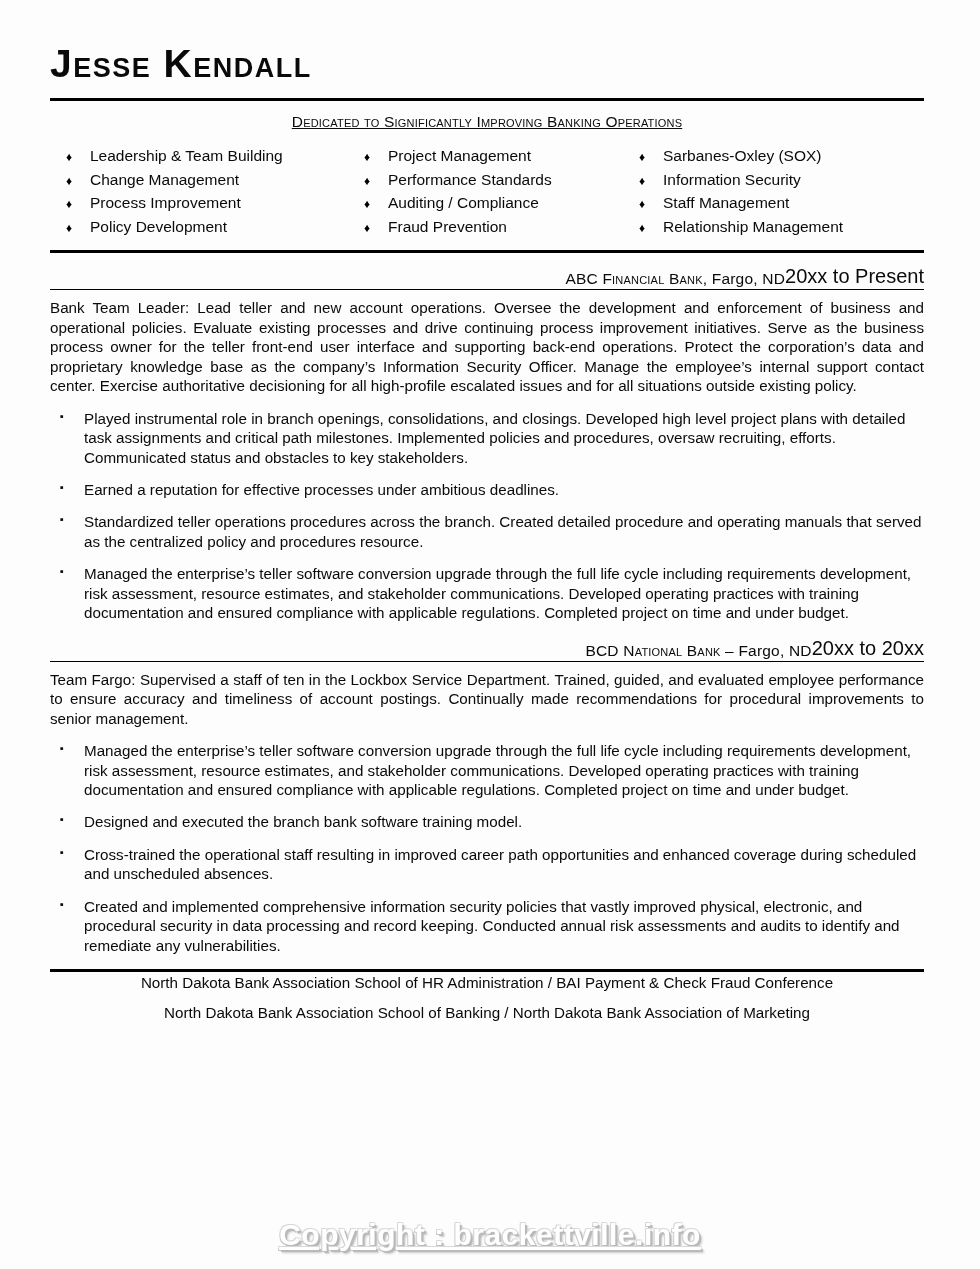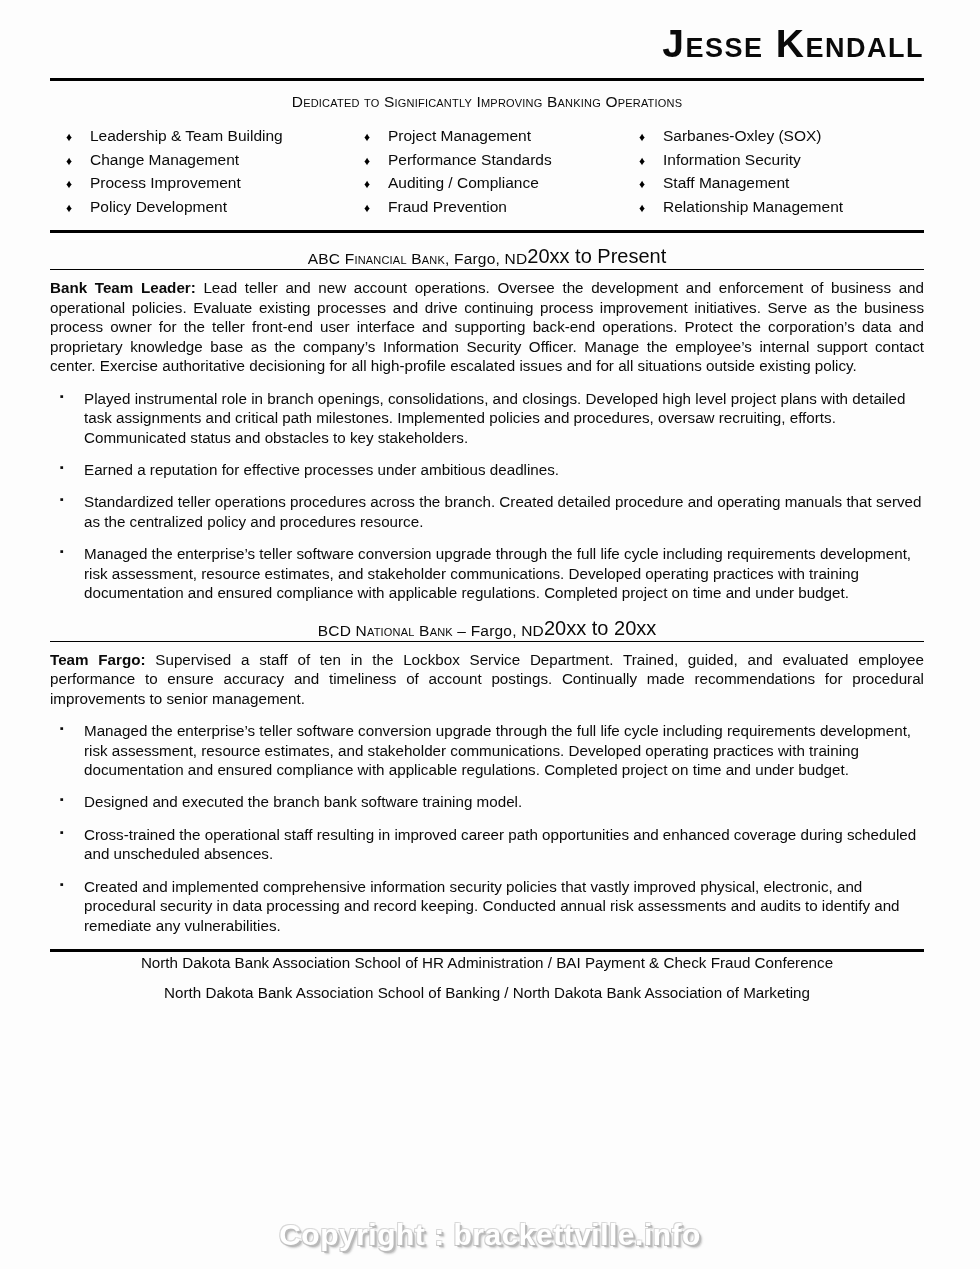--- a/index.html
+++ b/index.html
@@ -26,26 +26,26 @@
   }
   .inner {
     position: absolute;
     left: 50px;
     top: 0;
     width: 874px;
   }
 
   
   .name {
-    text-align: right;
+    text-align: left;
     font-size: 39px;
     font-weight: bold;
     font-variant: small-caps;
     letter-spacing: 1.5px;
-    margin-top: 24px;
+    margin-top: 44px;
     line-height: 1.0;
   }
   .contact {
     text-align: center;
     font-size: 15.5px;
     margin-top: 13px;
     letter-spacing: 0.1px;
   }
 
   
@@ -64,20 +64,21 @@
     font-weight: bold;
     font-variant: small-caps;
     letter-spacing: 0.3px;
   }
   .sec-sub {
     text-align: center;
     font-size: 15.5px;
     font-variant: small-caps;
     letter-spacing: 0.2px;
     margin-top: 4px;
+    text-decoration: underline;
   }
 
   
   .strengths {
     display: flex;
     margin-top: 16px;
     padding: 0 10px 0 16px;
     box-sizing: border-box;
   }
   .scol {
@@ -96,21 +97,21 @@
     flex: 0 0 24px;
     font-size: 12px;
     line-height: 1.2;
     color: #000;
   }
 
   
   .jobhead {
     display: flex;
     align-items: flex-end;
-    justify-content: center;
+    justify-content: flex-end;
     border-bottom: 1.5px solid #000;
     padding-bottom: 1px;
     font-size: 15.5px;
   }
   .jobhead .company {
     font-variant: small-caps;
     letter-spacing: 0.2px;
   }
   .jobhead .company .plain {
     font-variant: normal;
@@ -119,21 +120,21 @@
     font-size: 20px;
   }
 
   
   .para {
     font-size: 15.2px;
     line-height: 1.28;
     text-align: justify;
     margin-top: 8px;
   }
-  .para b { font-weight: bold; }
+  .para b { font-weight: normal; }
 
   
   .blist {
     margin-top: 13px;
   }
   .bitem {
     display: flex;
     align-items: flex-start;
     font-size: 15.2px;
     line-height: 1.28;
@@ -165,20 +166,21 @@
     font-weight: bold;
     color: #ffffff;
     letter-spacing: 0.5px;
     text-shadow:
        2px 2px 0 #b9b9b9,
       -1px -1px 0 #d8d8d8,
        1px -1px 0 #e2e2e2,
       -1px  1px 0 #c8c8c8,
        3px 3px 2px rgba(150,150,150,0.5);
     white-space: nowrap;
+    text-decoration: underline;
   }
 </style>
 </head>
 <body>
 
 <div class="page">
   <div class="inner">
 
     <div class="name">Jesse Kendall</div>
 

